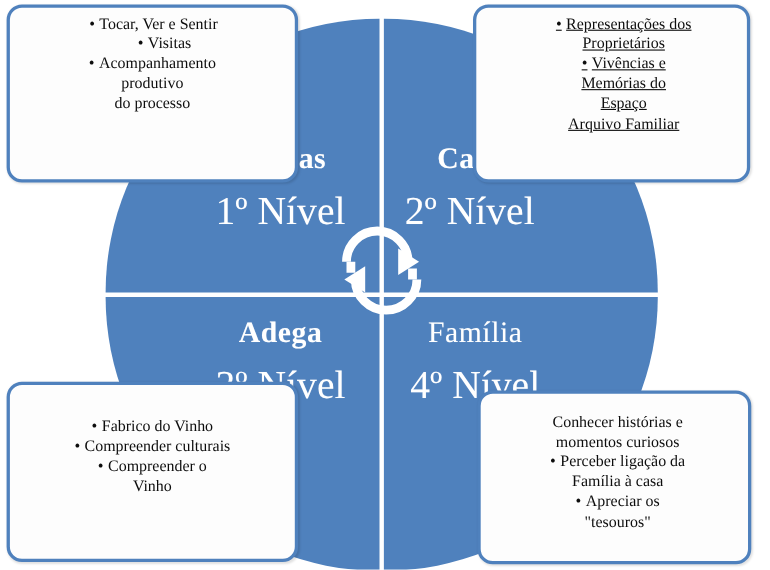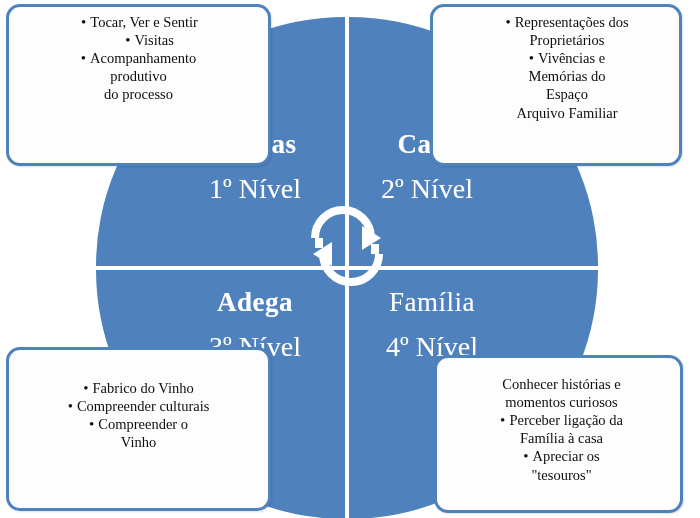--- a/index.html
+++ b/index.html
@@ -38,21 +38,21 @@
     white-space: nowrap;
     z-index: 6;
     text-shadow: 0 0 1px rgba(255,255,255,0.25);
   }
   .qtitle {
     font-size: 27px;
     font-weight: bold;
     letter-spacing: 0.5px;
   }
   .qsub {
-    font-size: 28px;
+    font-size: 36px;
     font-weight: normal;
     margin-top: 16px;
   }
   .lbl-vinhas { left: 180px; top: 130px; width: 150px; }
   .lbl-casa   { left: 352px; top: 130px; width: 150px; }
   .lbl-adega  { left: 180px; top: 288px; width: 150px; }
   .lbl-fam    { left: 352px; top: 288px; width: 160px; }
   .lbl-casa .qtitle   { font-weight: bold; }
   .lbl-fam  .qtitle   { font-weight: normal; }
   .lbl-fam  .qsub     { font-weight: normal; text-align: center; }
@@ -91,21 +91,21 @@
     text-align: center;
     margin: 0 0 1px 0;
     padding: 0 4px;
   }
   .callout li .bul {
     font-size: 15px;
     line-height: 1;
     margin-right: 4px;
   }
   .box-tl { left: 6px;   top: 4px;   width: 265px; height: 162px; padding: 7px 8px 0 8px; }
-  .box-tr { left: 430px; top: 4px;   width: 252px; height: 162px; padding: 7px 8px 0 8px; }
+  .box-tr { left: 430px; top: 4px;   width: 252px; height: 162px; padding: 7px 8px 0 8px; text-decoration: underline; }
   .box-bl { left: 6px;   top: 347px; width: 265px; height: 164px; padding: 30px 8px 0 8px; }
   .box-br { left: 434px; top: 355px; width: 249px; height: 158px; padding: 18px 24px 0 8px; }
 
   .box-tl ul li:nth-child(1) { padding-left: 6px; text-align: center; }
   .box-tr ul li { }
   .indent-l  { padding-left: 26px !important; }
 
   
   .circle-layer { position: absolute; inset: 0; z-index: 4; }
 </style>

